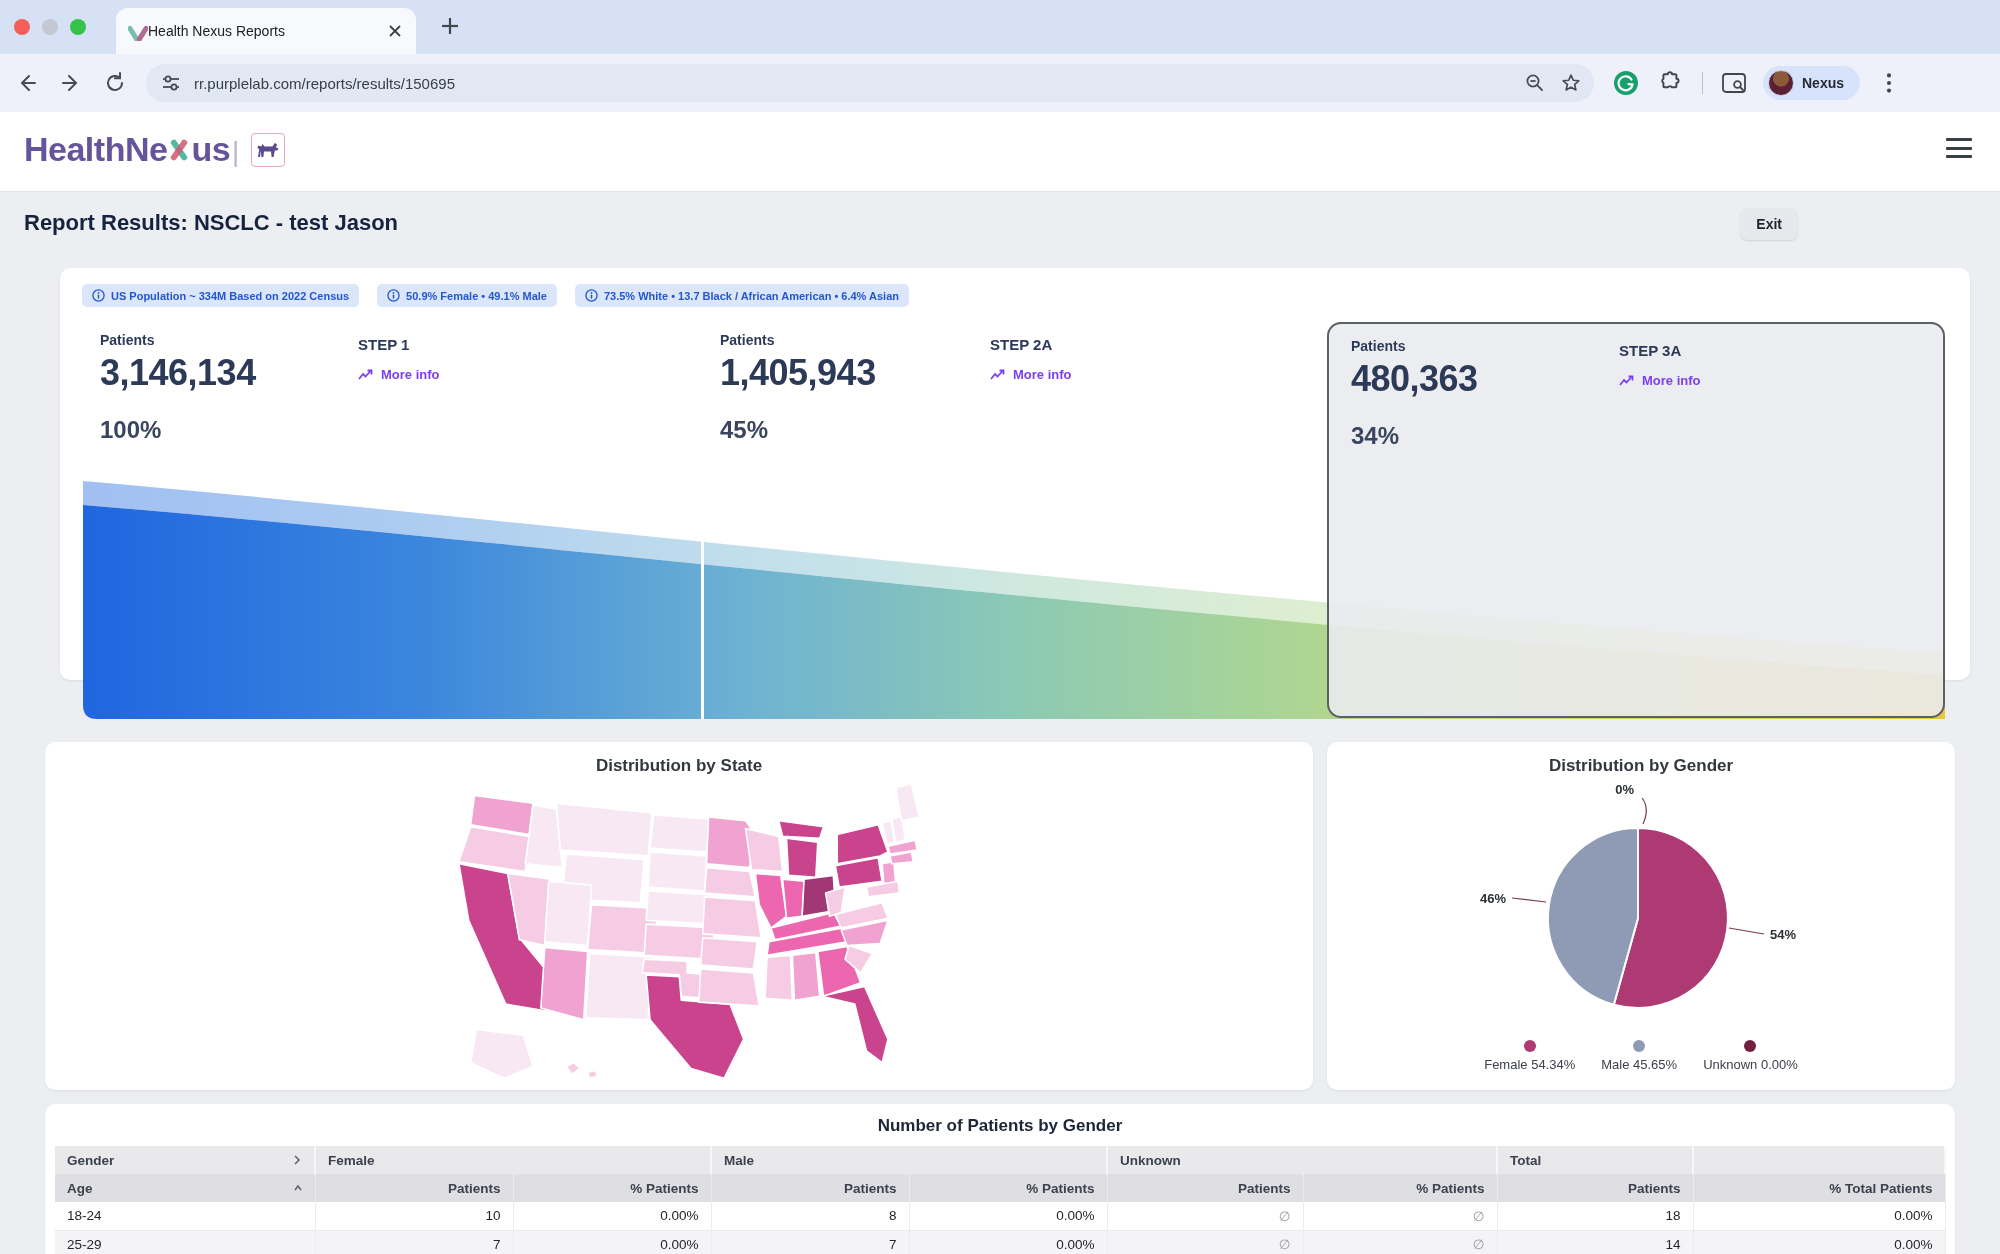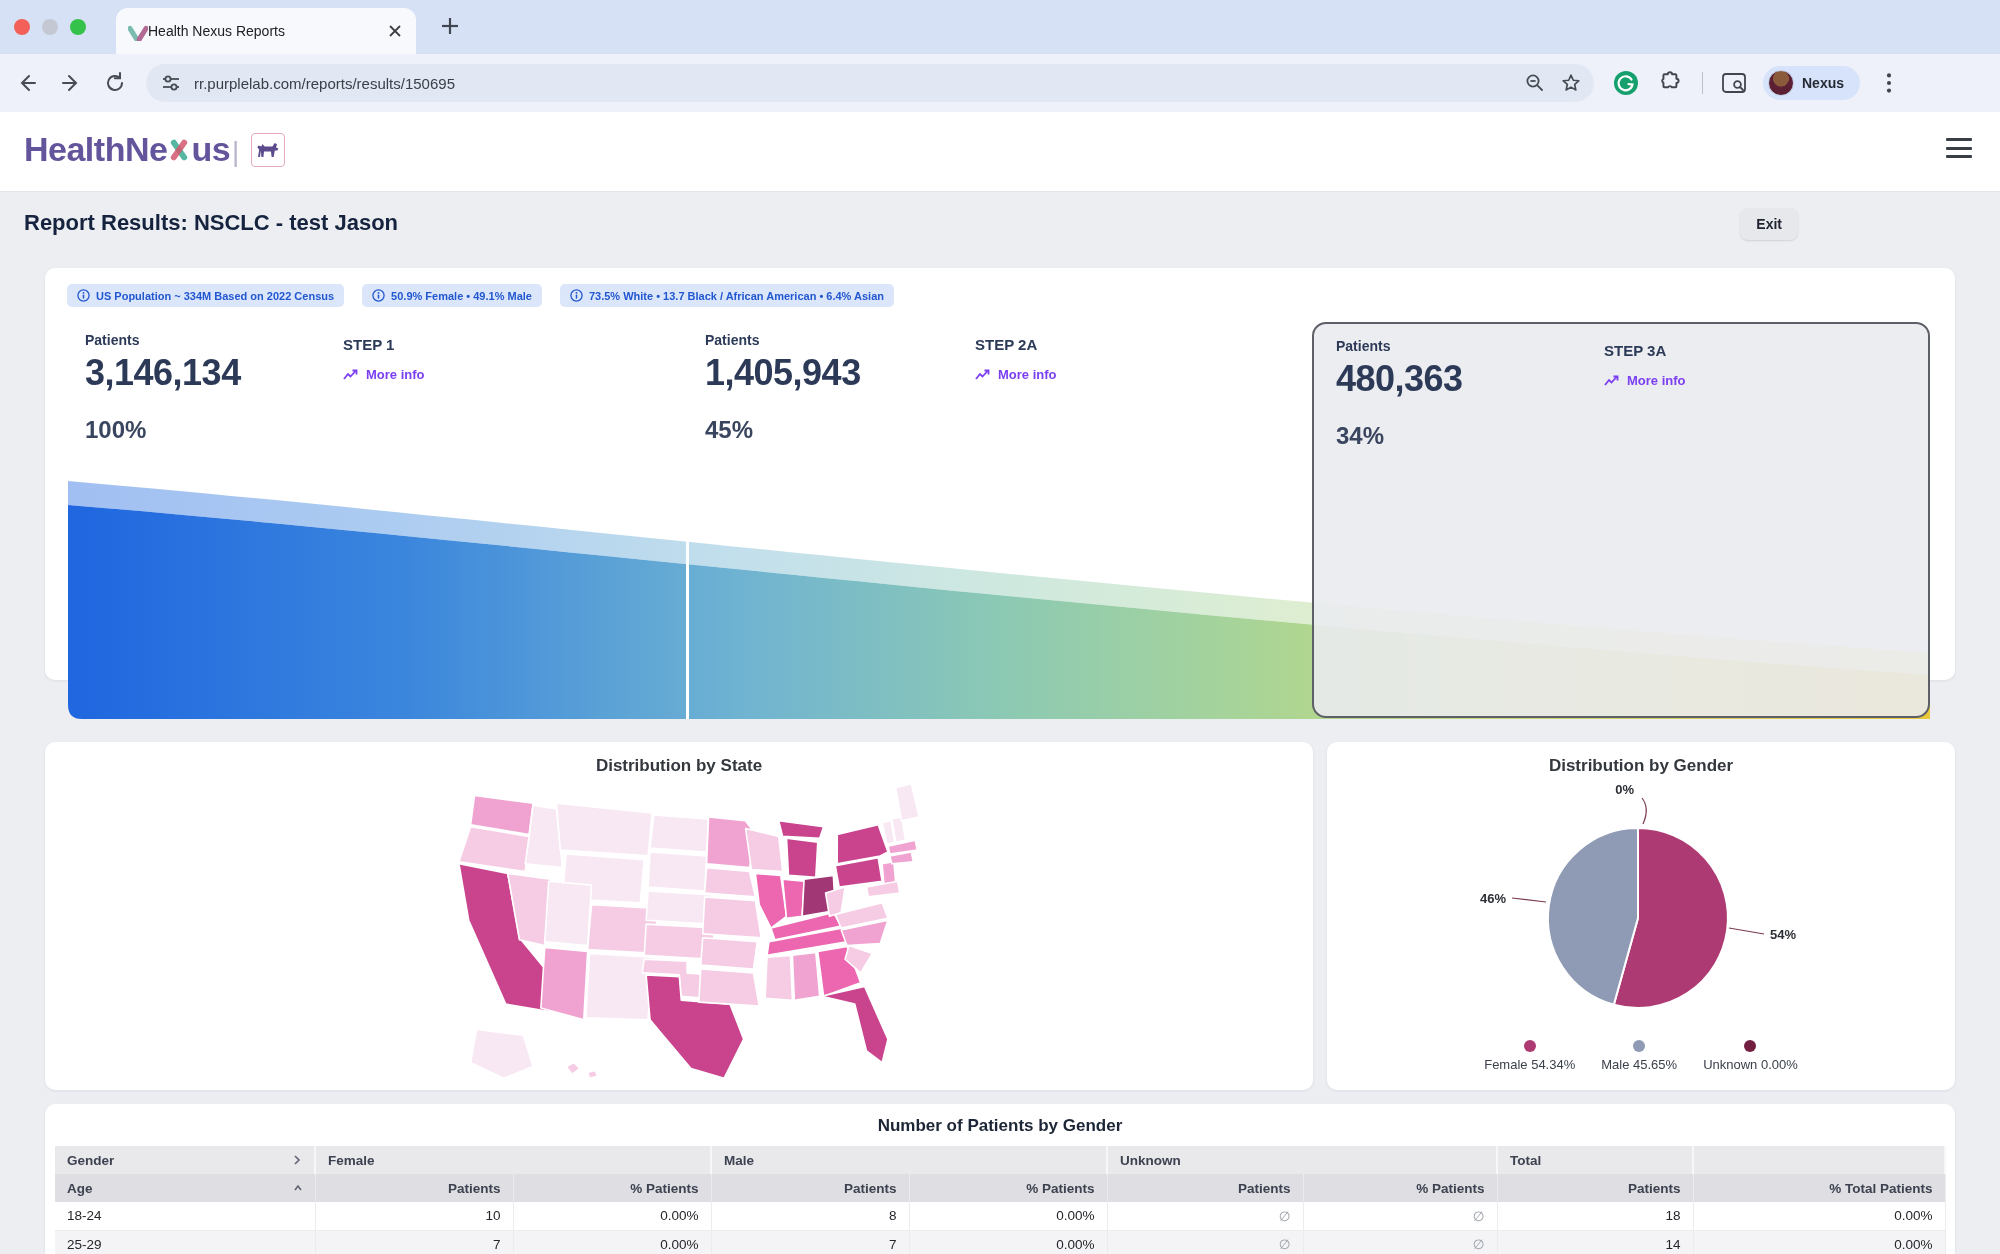--- a/index.html
+++ b/index.html
@@ -33,21 +33,21 @@
   .dogbox { width:34px; height:34px; border:1px solid #e7a9bd; border-radius:4px; display:flex; align-items:center; justify-content:center; background:#fff; }
   .hamburger { position:absolute; right:28px; top:26px; width:26px; height:20px; display:flex; flex-direction:column; justify-content:space-between; cursor:pointer; }
   .hamburger span { height:3px; background:#3a3f47; border-radius:1px; }
 
   .pagebar { position:absolute; left:0; top:192px; width:1820px; height:66px; }
   .page-title { position:absolute; left:24px; top:18px; font-size:22px; font-weight:700; color:#15233e; }
   .exit-btn { position:absolute; right:22px; top:16px; background:#e7e8ec; border:none; border-radius:8px; padding:8px 16px; font-size:14px; font-weight:600; color:#1f2430; font-family:inherit; box-shadow:0 1px 2px rgba(0,0,0,.12); cursor:pointer; }
 
   
   .card { position:absolute; background:#fff; border-radius:10px; box-shadow:0 1px 3px rgba(20,30,60,.08); }
-  .funnel-card { left:45px; top:268px; width:1910px; height:412px; }
+  .funnel-card { left:60px; top:268px; width:1910px; height:412px; }
   .chips { position:absolute; left:22px; top:16px; display:flex; gap:18px; }
   .chip { display:inline-flex; align-items:center; gap:6px; background:#dbe6fb; color:#2257d0; font-size:11px; font-weight:700; padding:5px 10px; border-radius:5px; cursor:pointer; }
 
   .stepvals { position:absolute; }
   .sv-label { font-size:14px; font-weight:700; color:#2c3a58; }
   .sv-num { font-size:36px; font-weight:700; color:#2c3a58; letter-spacing:-0.5px; margin-top:4px; }
   .sv-pct { font-size:24px; font-weight:600; color:#3a4660; margin-top:22px; }
   .stepmeta { position:absolute; }
   .sm-step { font-size:15px; font-weight:700; color:#2c3a58; }
   .sm-more { display:flex; align-items:center; gap:7px; margin-top:14px; cursor:pointer; }

